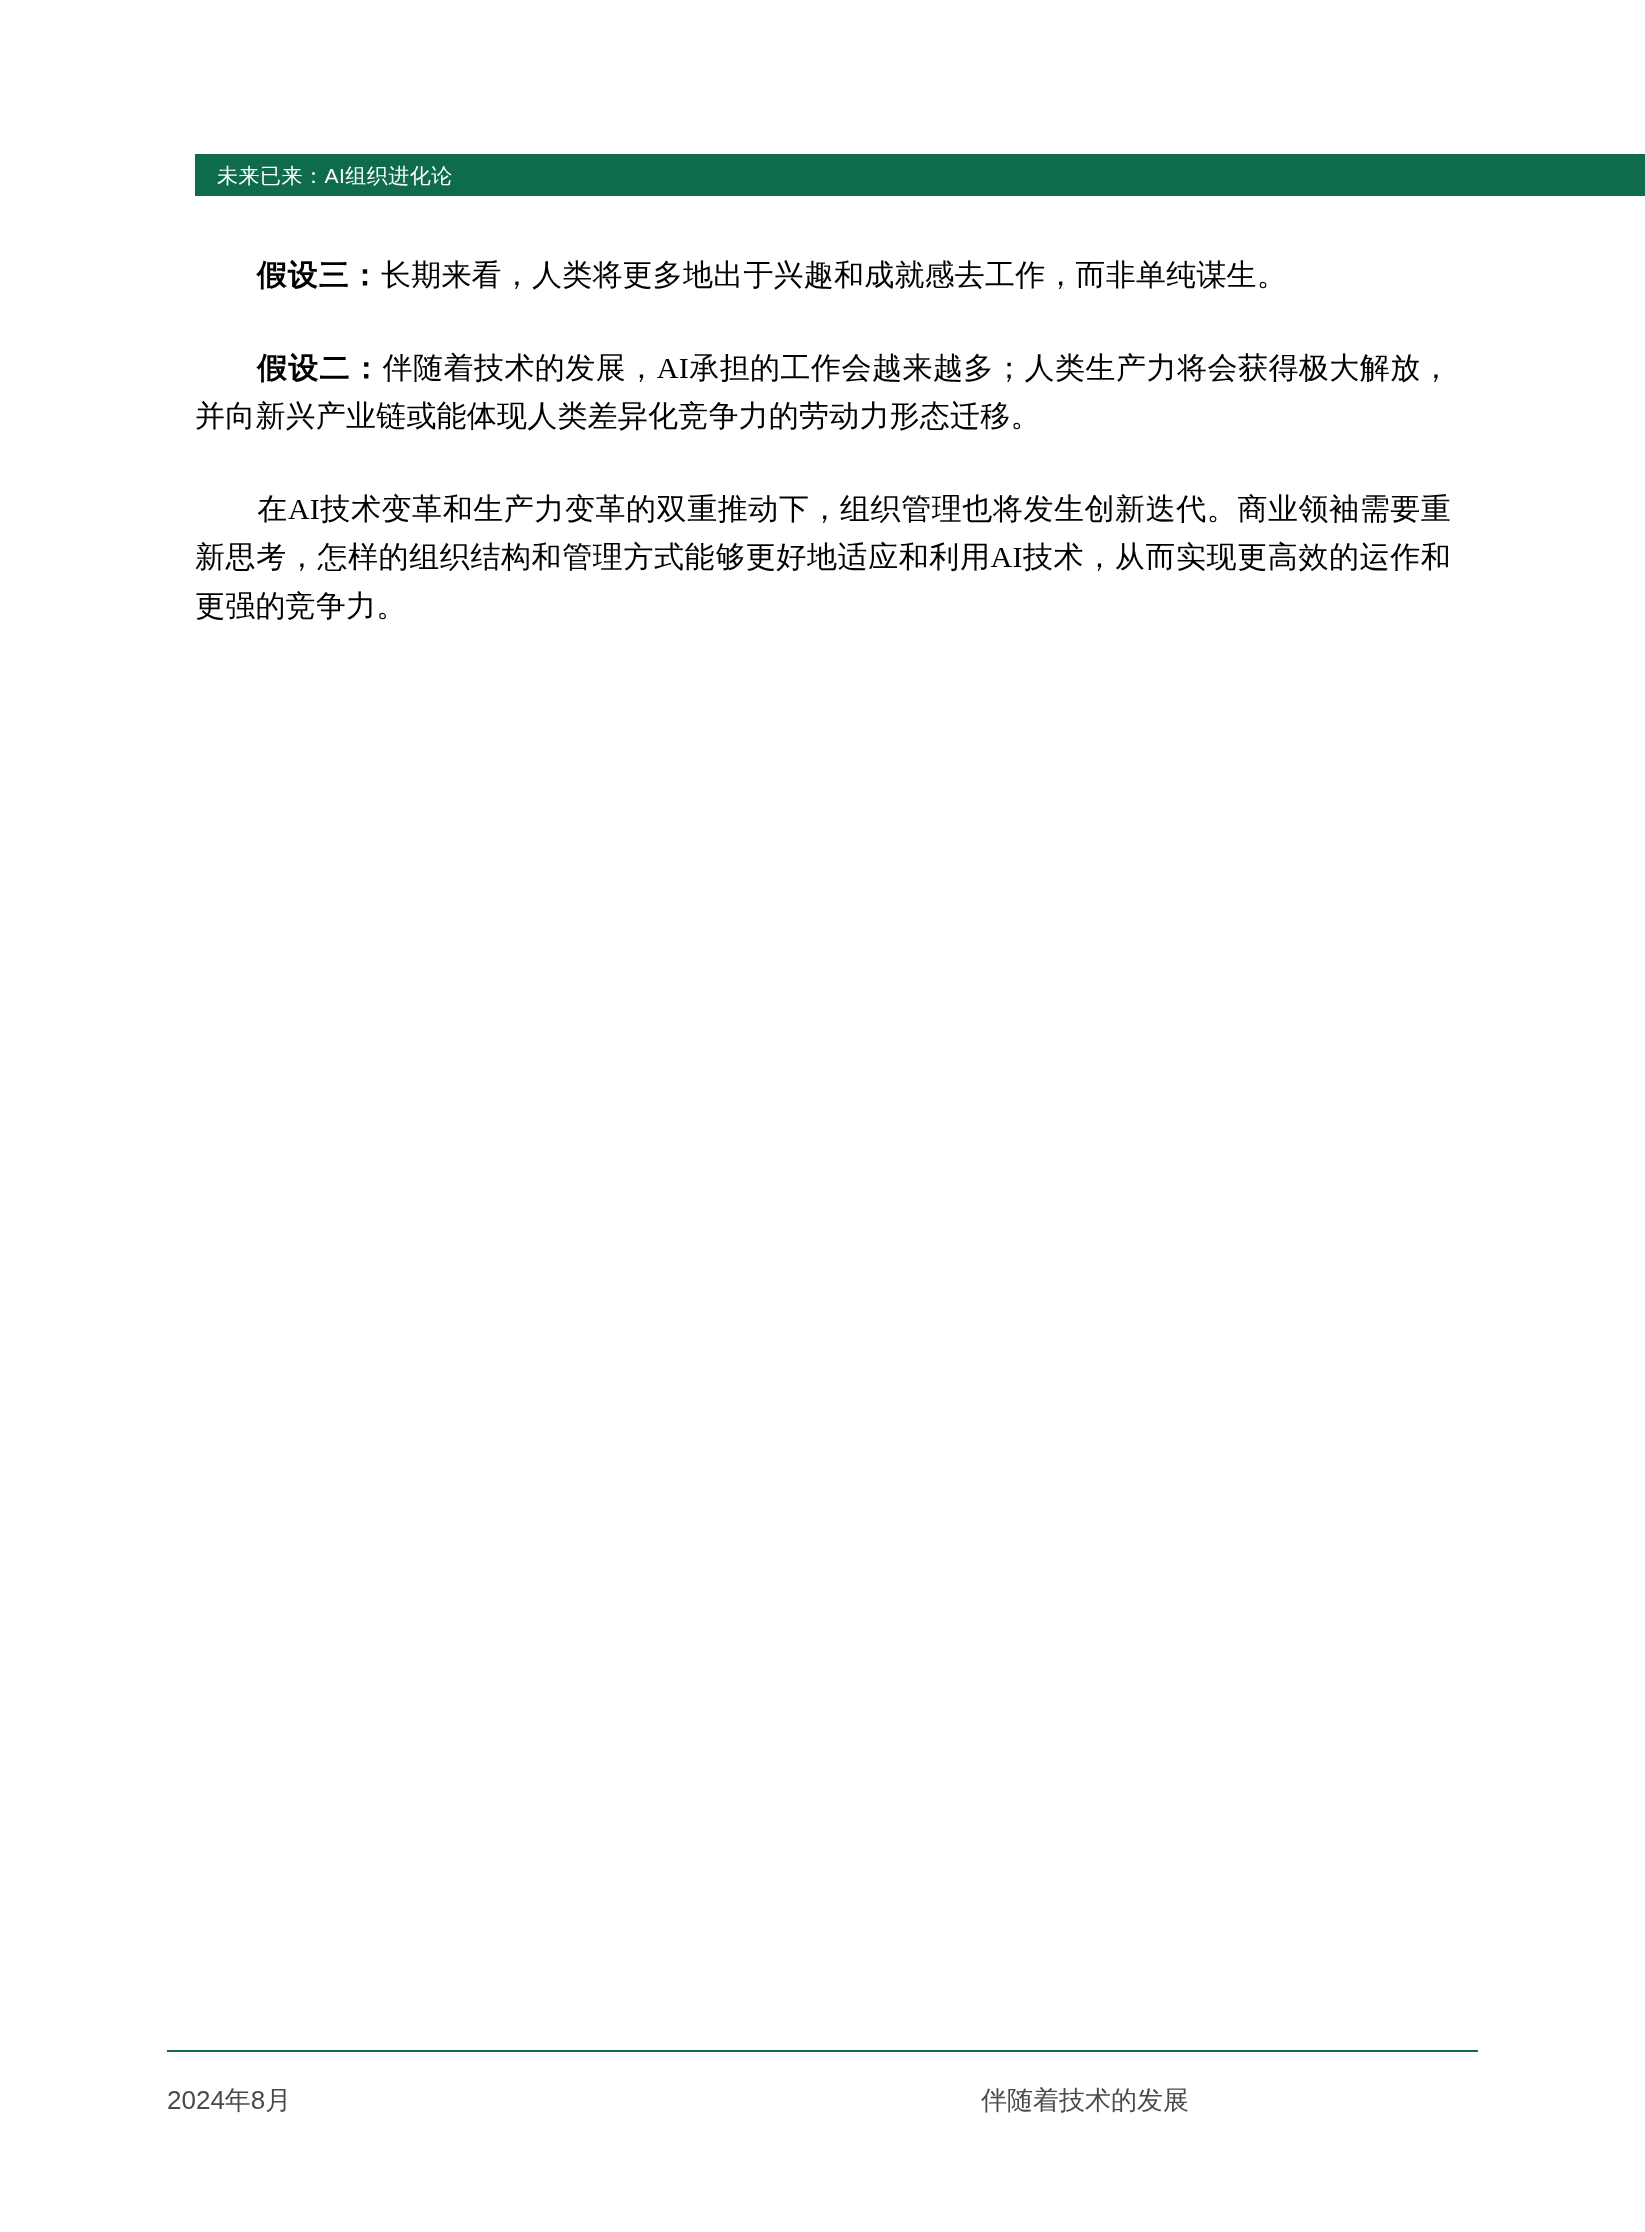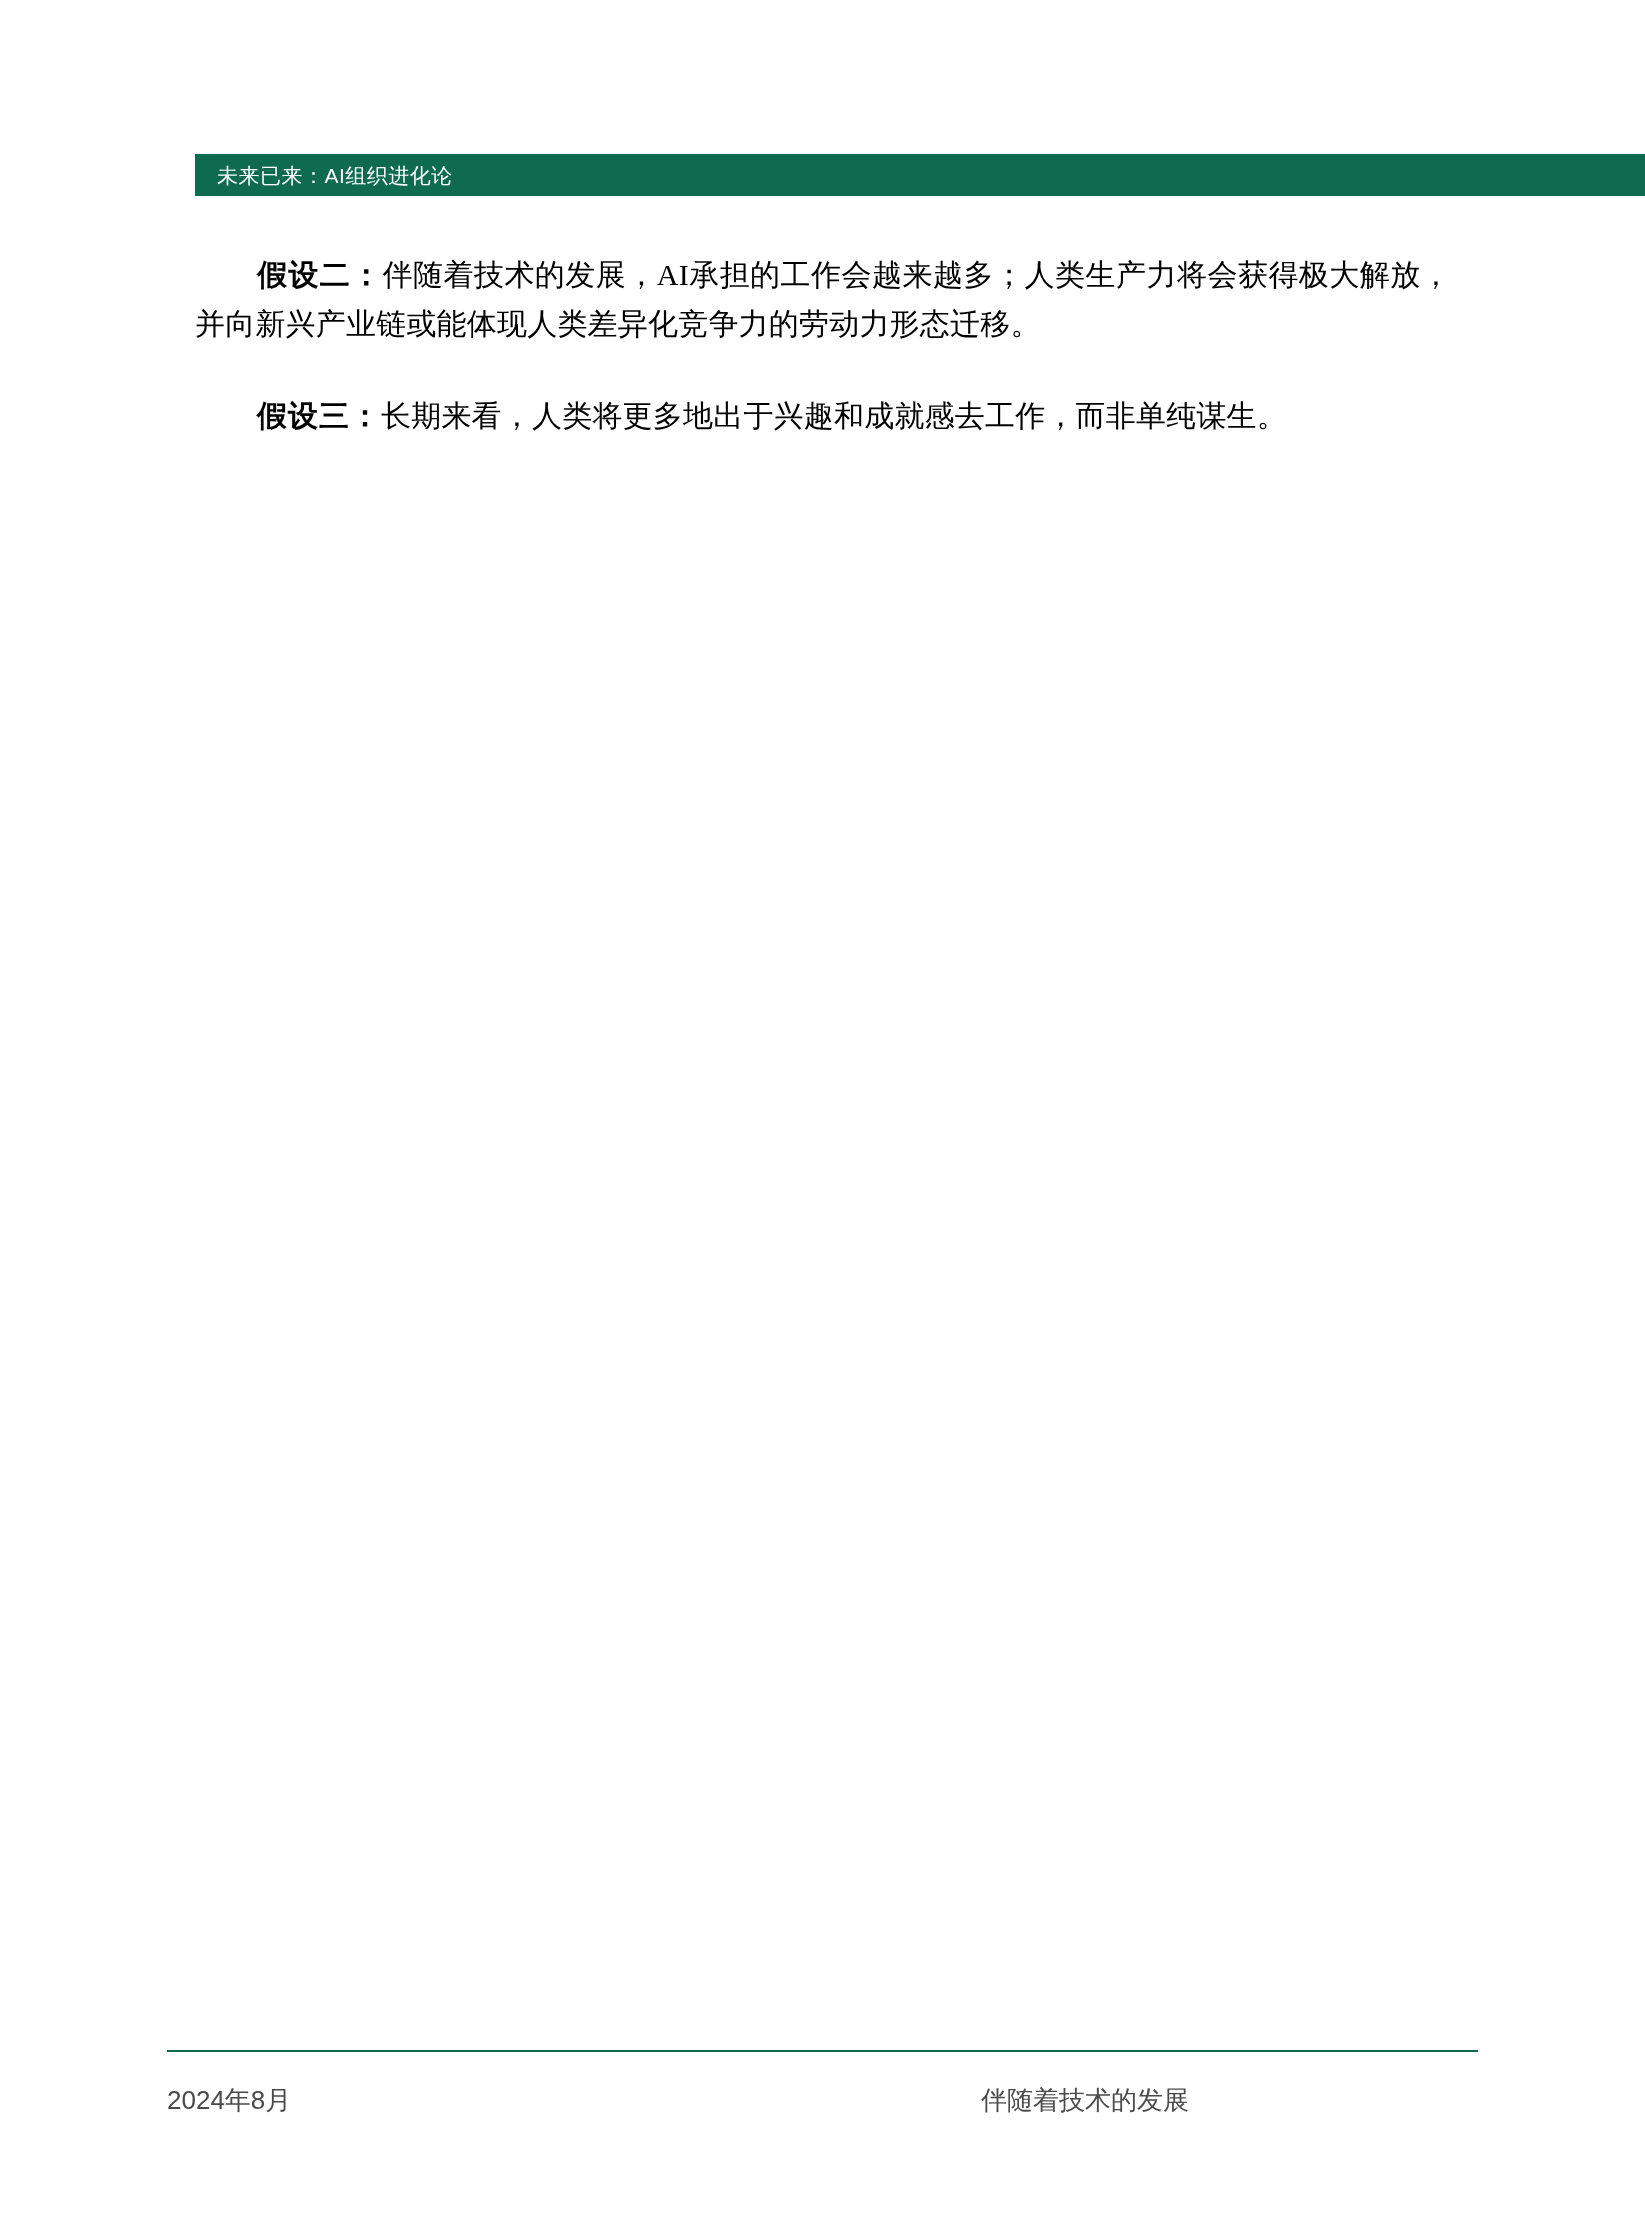--- a/index.html
+++ b/index.html
@@ -115,27 +115,30 @@
 <div class="page">
 
   <div class="header-band">
     <span class="header-title">未来已来：AI组织进化论</span>
     <span class="header-page-number">3</span>
   </div>
 
   <div class="content">
 
     <p class="para para-spaced">
+      <span class="indent"></span><span class="lead">假设三：</span><span>长期来看，人类将更多地出于兴趣和成就感去工作，而非单纯谋生。</span>
+    </p>
+
+    <p class="para para-spaced">
       <span class="indent"></span><span class="lead">假设二：</span><span>伴随着技术的发展，AI承担的工作会越来越多；人类生产力将会获得极大解放，并向新兴产业链或能体现人类差异化竞争力的劳动力形态迁移。</span>
     </p>
 
-    <p class="para para-spaced">
-      <span class="indent"></span><span class="lead">假设三：</span><span>长期来看，人类将更多地出于兴趣和成就感去工作，而非单纯谋生。</span>
+    <p class="para">
+      <span class="indent"></span><span>在AI技术变革和生产力变革的双重推动下，组织管理也将发生创新迭代。商业领袖需要重新思考，怎样的组织结构和管理方式能够更好地适应和利用AI技术，从而实现更高效的运作和更强的竞争力。</span>
     </p>
-
 
   </div>
 
   <div class="footer-rule"></div>
 
   <div class="footer">
     <span class="footer-left">2024年8月</span>
     <span class="footer-right">伴随着技术的发展</span>
   </div>
 

